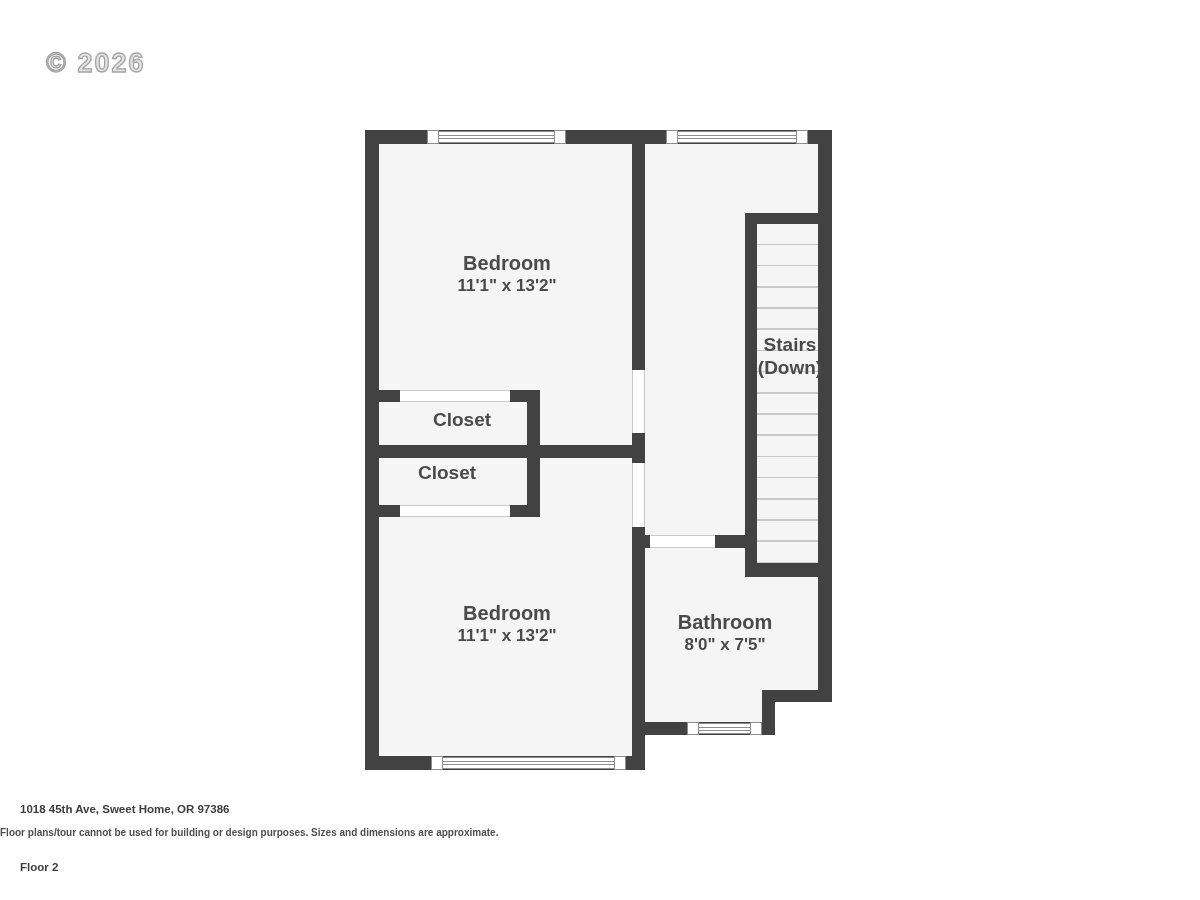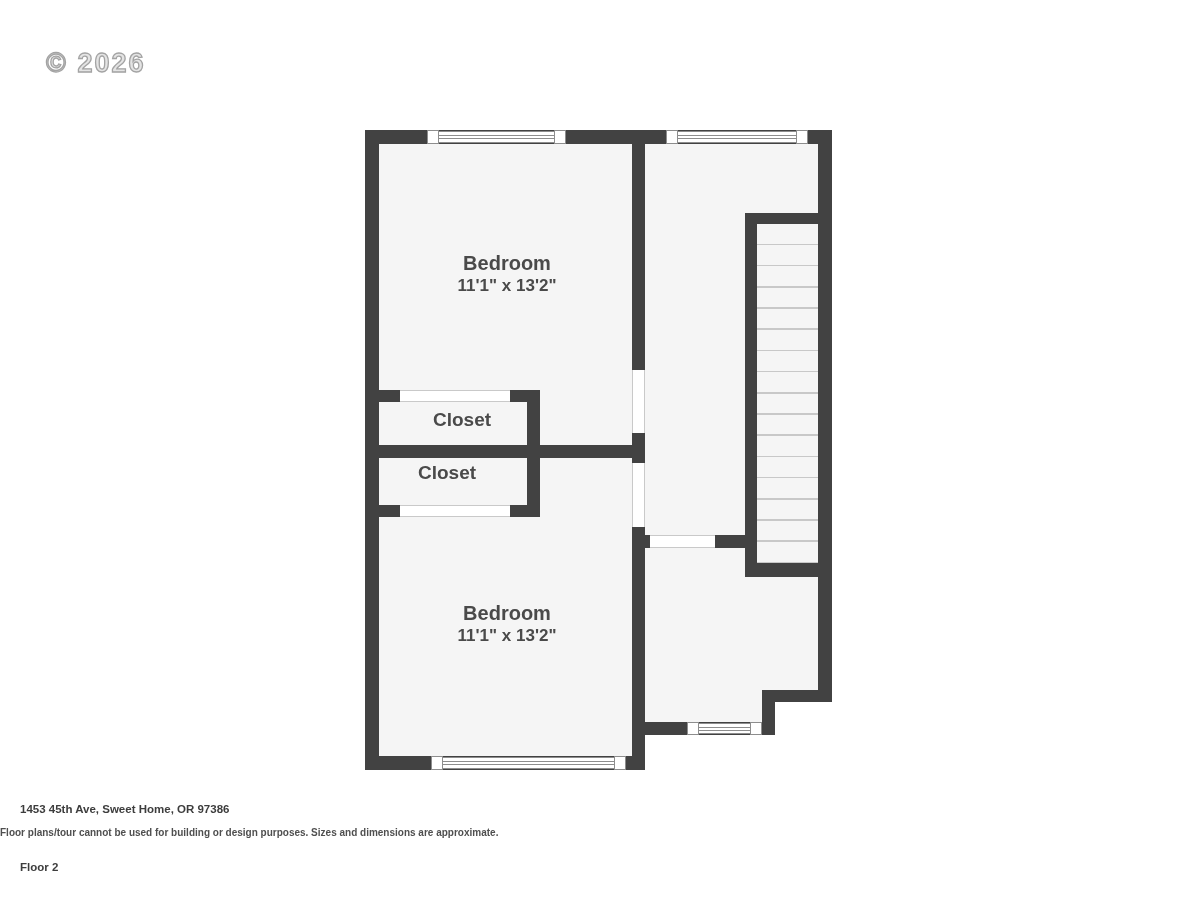--- a/index.html
+++ b/index.html
@@ -151,18 +151,26 @@
   <div class="room-label lbl-closet1">
     <div class="small-name">Closet</div>
   </div>
   <div class="room-label lbl-closet2">
     <div class="small-name">Closet</div>
   </div>
   <div class="room-label lbl-bed2">
     <div class="room-name">Bedroom</div>
     <div class="room-dims">11'1" x 13'2"</div>
   </div>
+  <div class="room-label lbl-bath">
+    <div class="room-name">Bathroom</div>
+    <div class="room-dims">8'0" x 7'5"</div>
+  </div>
+  <div class="room-label lbl-stairs">
+    <div class="small-name">Stairs</div>
+    <div class="small-name">(Down)</div>
+  </div>
 
-  <div class="address">1453 45th Ave, Sweet Home, OR 97386</div>
+  <div class="address">1018 45th Ave, Sweet Home, OR 97386</div>
   <div class="floor-label">Floor 2</div>
   <div class="disclaimer">Floor plans/tour cannot be used for building or design purposes. Sizes and dimensions are approximate.</div>
 
 </div>
 
 </body></html>

